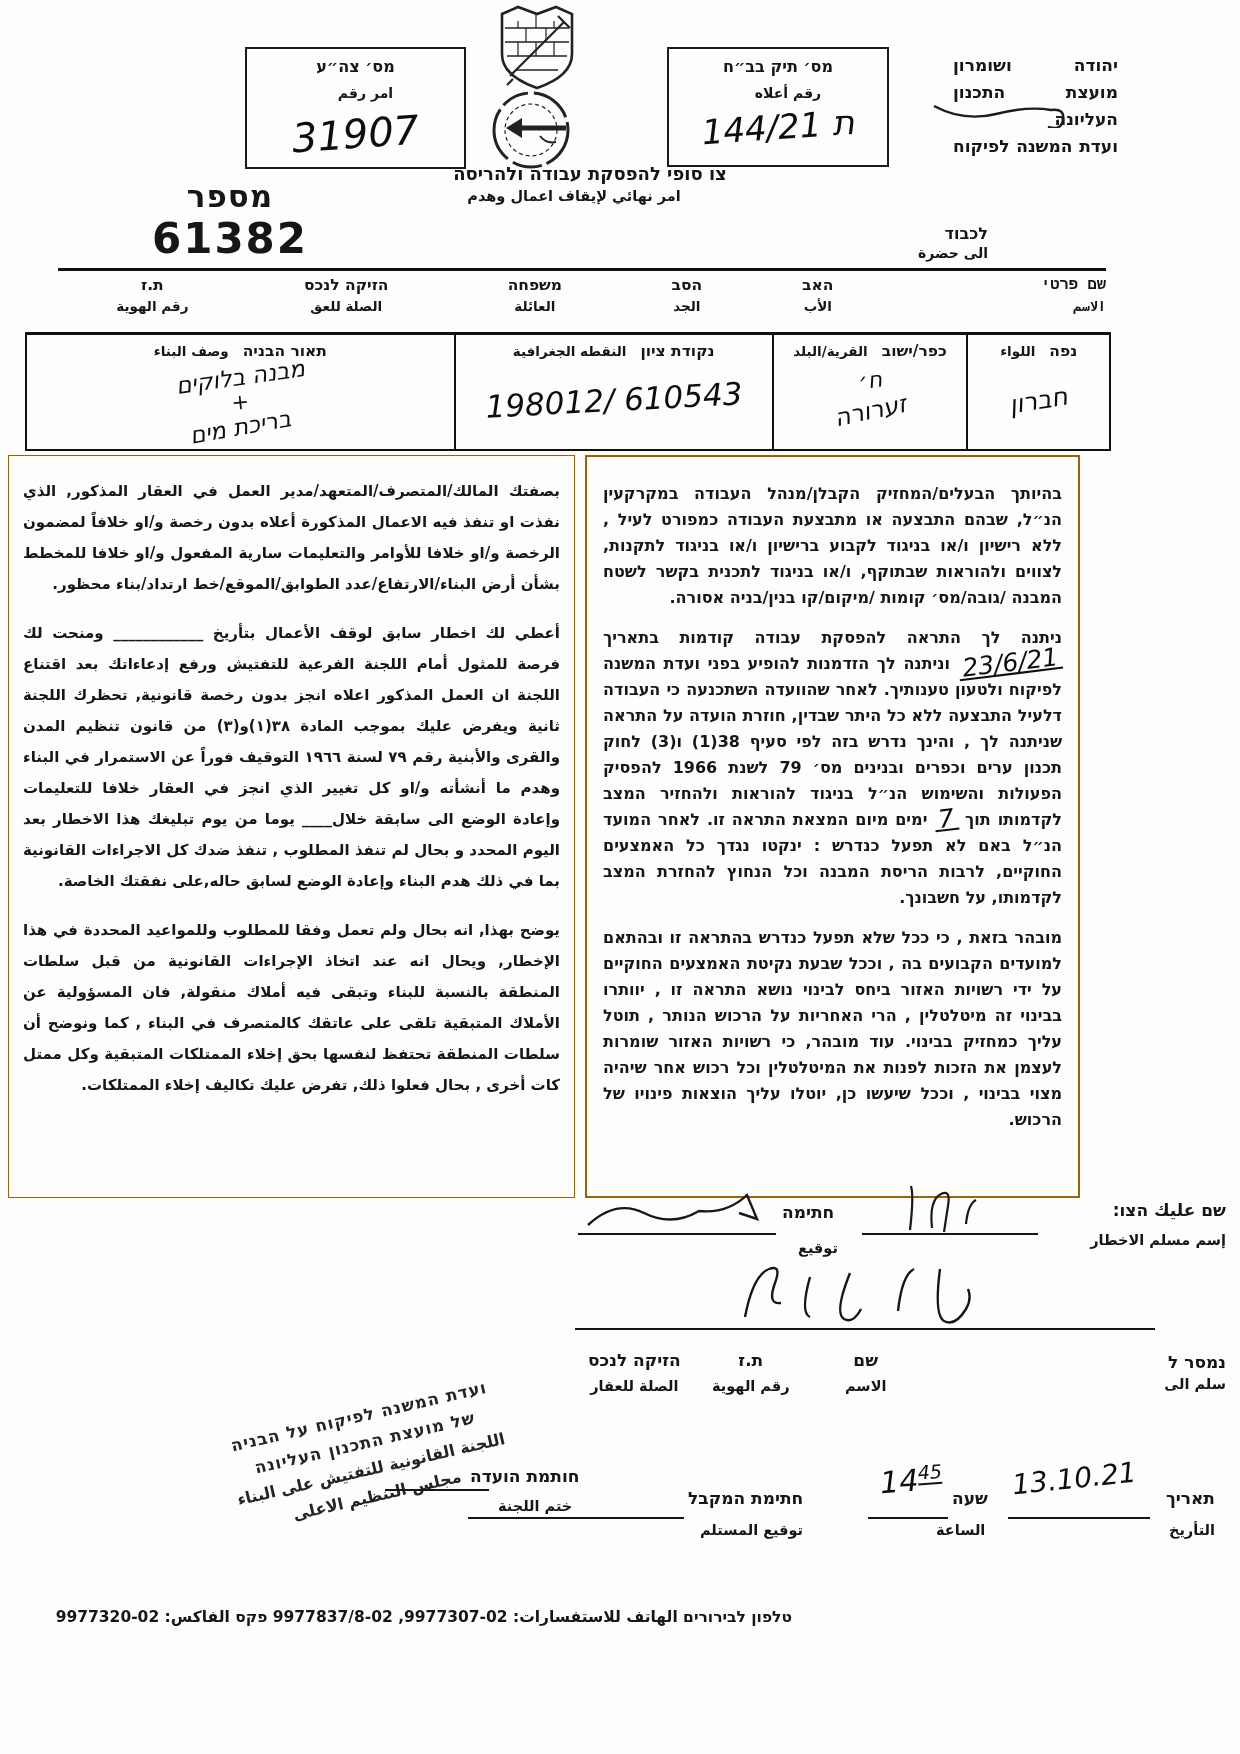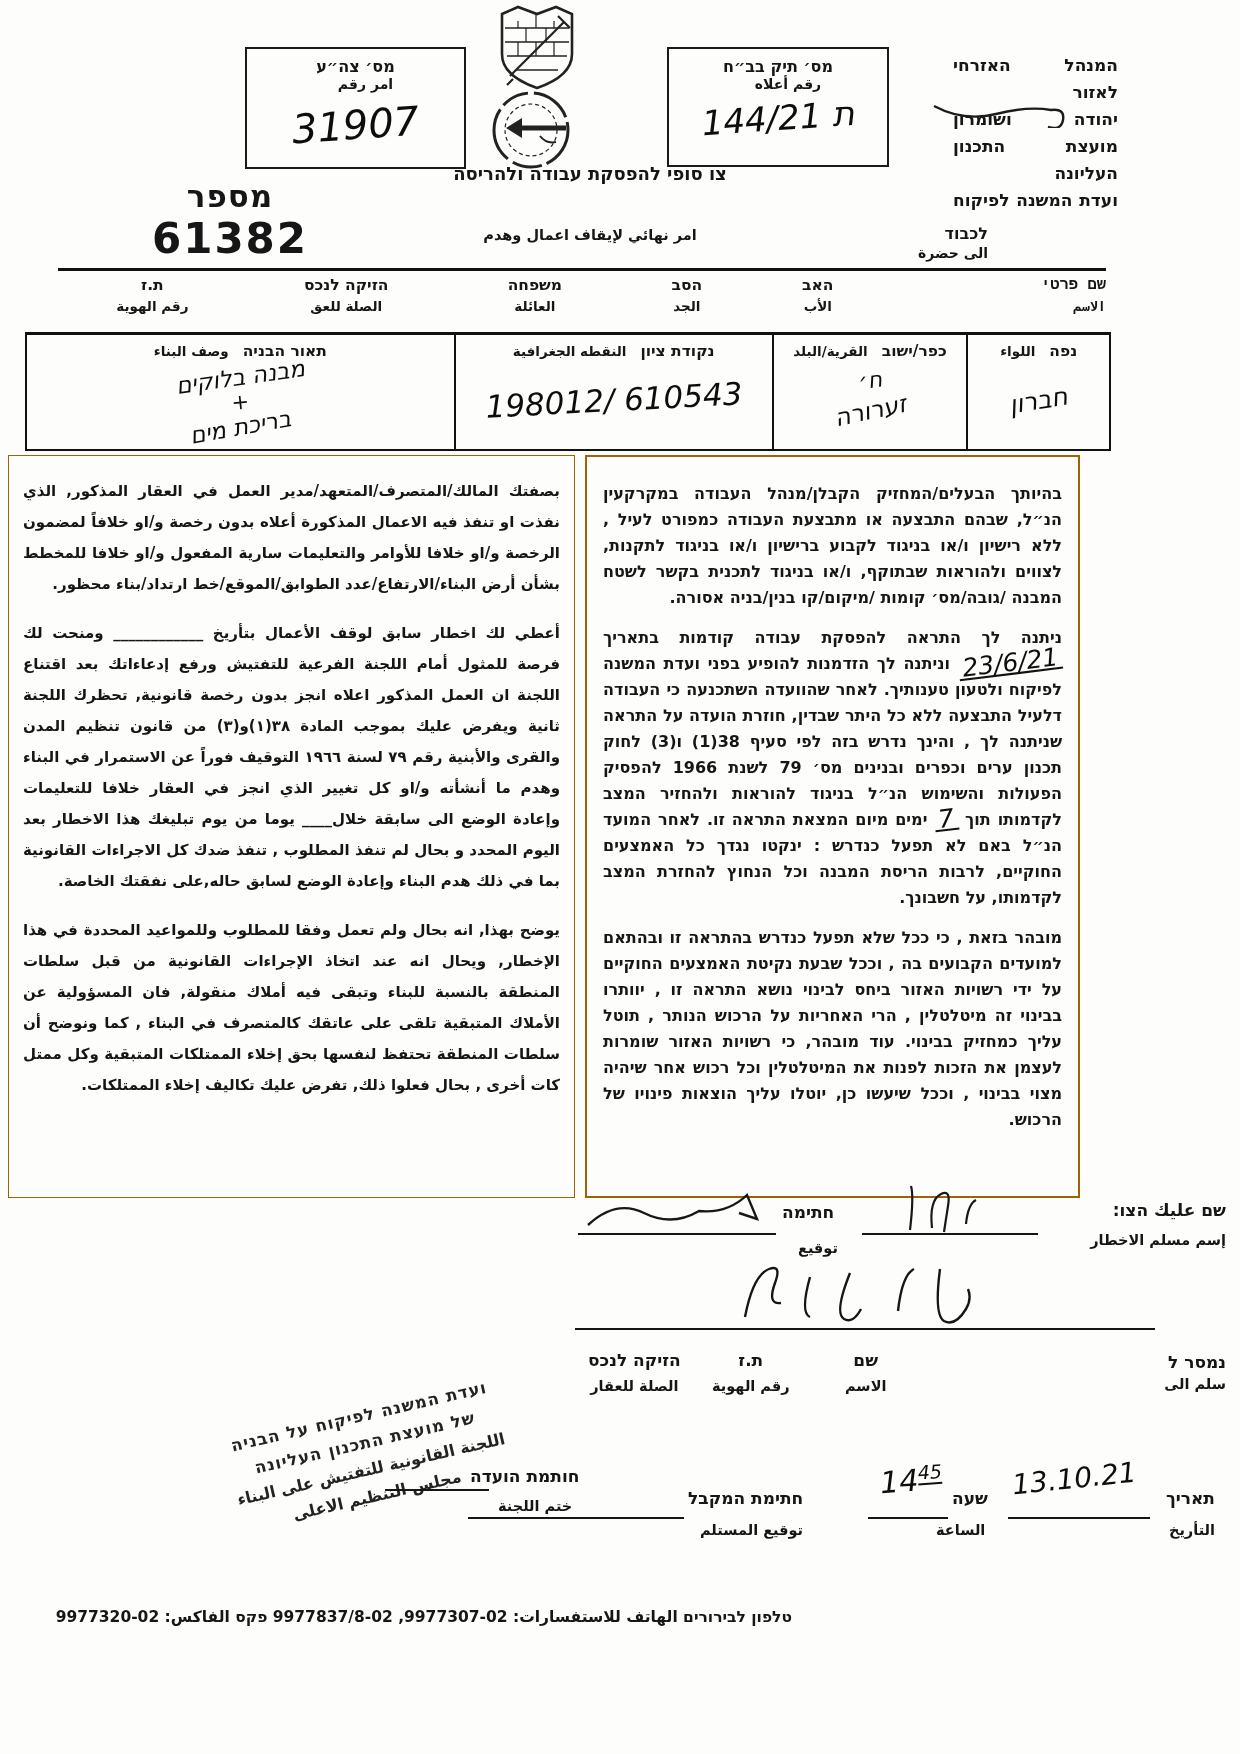--- a/index.html
+++ b/index.html
@@ -7,21 +7,21 @@
     position:relative;width:1240px;height:1754px;margin:0 auto;
     background:#fdfdfb;color:#161616;direction:rtl;overflow:hidden;
     font-family:"DejaVu Sans","Liberation Sans",sans-serif;
   }
   .abs{position:absolute;}
   .b{font-weight:bold;}
   .he-line{font-weight:bold;font-size:17px;line-height:27px;text-align:justify;text-align-last:justify;}
   .ar-line{font-weight:bold;font-size:15px;line-height:27px;text-align:justify;text-align-last:justify;}
   .hdr-box{position:absolute;border:2.5px solid #1a1a1a;background:transparent;}
   .hdr-box .lbl-he{font-weight:bold;font-size:16px;text-align:center;margin-top:8px;}
-  .hdr-box .lbl-ar{font-weight:bold;font-size:14px;text-align:center;margin-top:0;padding-left:20px;}
+  .hdr-box .lbl-ar{font-weight:bold;font-size:14px;text-align:center;margin-top:9px;padding-left:20px;}
   .hw{font-style:italic;color:#0d0d0d;white-space:nowrap;}
   .box-value{font-size:34px;text-align:center;margin-top:6px;transform:rotate(-4deg);}
   .doc-title-he{font-weight:bold;font-size:18px;text-align:center;}
   .doc-title-ar{font-weight:bold;font-size:14.5px;text-align:center;}
   .doc-number{font-size:31px;font-weight:bold;letter-spacing:1px;}
   .doc-number .digits{font-size:42px;letter-spacing:2px;}
   .addr-table{display:flex;border-top:3px solid #111;padding-top:5px;}
   .addr-cell{text-align:center;}
   .addr-cell .h{font-weight:bold;font-size:15.5px;}
   .addr-cell .a{font-weight:bold;font-size:13.5px;margin-top:4px;}
@@ -46,21 +46,20 @@
   .stamp .s-ar{font-weight:bold;font-size:16px;line-height:27px;letter-spacing:.5px;}
   .footer-line{font-weight:bold;font-size:15.5px;}
   svg{display:block;}
 </style>
 </head>
 <body>
 
 <div class="page">
 
   <div class="abs" style="top:52px;right:122px;width:165px;">
-    <div class="he-line">המנהל האזרחי לאזור</div>
     <div class="he-line">יהודה ושומרון</div>
     <div class="he-line">מועצת התכנון העליונה</div>
     <div class="he-line">ועדת המשנה לפיקוח</div>
   </div>
 
   <svg class="abs" style="top:92px;right:160px;" width="150" height="36" viewBox="0 0 150 36">
     <path d="M4,14 q30,16 62,8 t55,-4 q14,-2 12,10 q-2,11 -15,7" fill="none" stroke="#1c1c1c" stroke-width="2.4"></path>
   </svg>
 
   <div class="hdr-box" style="left:667px;top:47px;width:218px;height:116px;">
@@ -86,21 +85,21 @@
   </svg>
 
   <div class="hdr-box" style="left:245px;top:47px;width:217px;height:118px;">
     <div class="lbl-he">מס׳ צה״ע</div>
     <div class="lbl-ar">امر رقم</div>
     <div class="hw box-value" style="font-size:40px;margin-top:10px;">31907</div>
   </div>
 
 
   <div class="abs doc-title-he" style="left:400px;top:163px;width:380px;">צו סופי להפסקת עבודה ולהריסה</div>
-  <div class="abs doc-title-ar" style="left:400px;top:188px;width:380px;margin-top:39px;">امر نهائي لإيقاف اعمال وهدم</div>
+  <div class="abs doc-title-ar" style="left:384px;top:188px;width:380px;">امر نهائي لإيقاف اعمال وهدم</div>
 
   <div class="abs doc-number" style="left:105px;top:178px;width:250px;text-align:center;">
     <span>מספר</span>
     <span class="digits">61382</span>
   </div>
 
   <div class="abs" style="right:252px;top:224px;">
     <div class="b" style="font-size:16px;">לכבוד</div>
     <div class="b" style="font-size:14px;margin-top:2px;">الى حضرة</div>
   </div>

